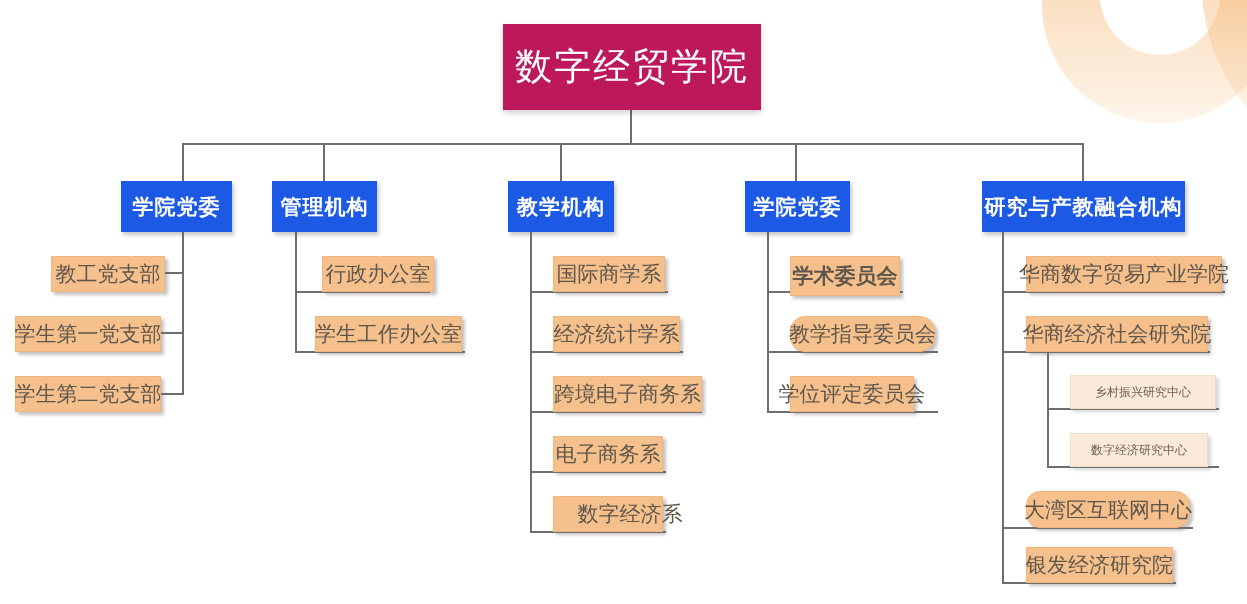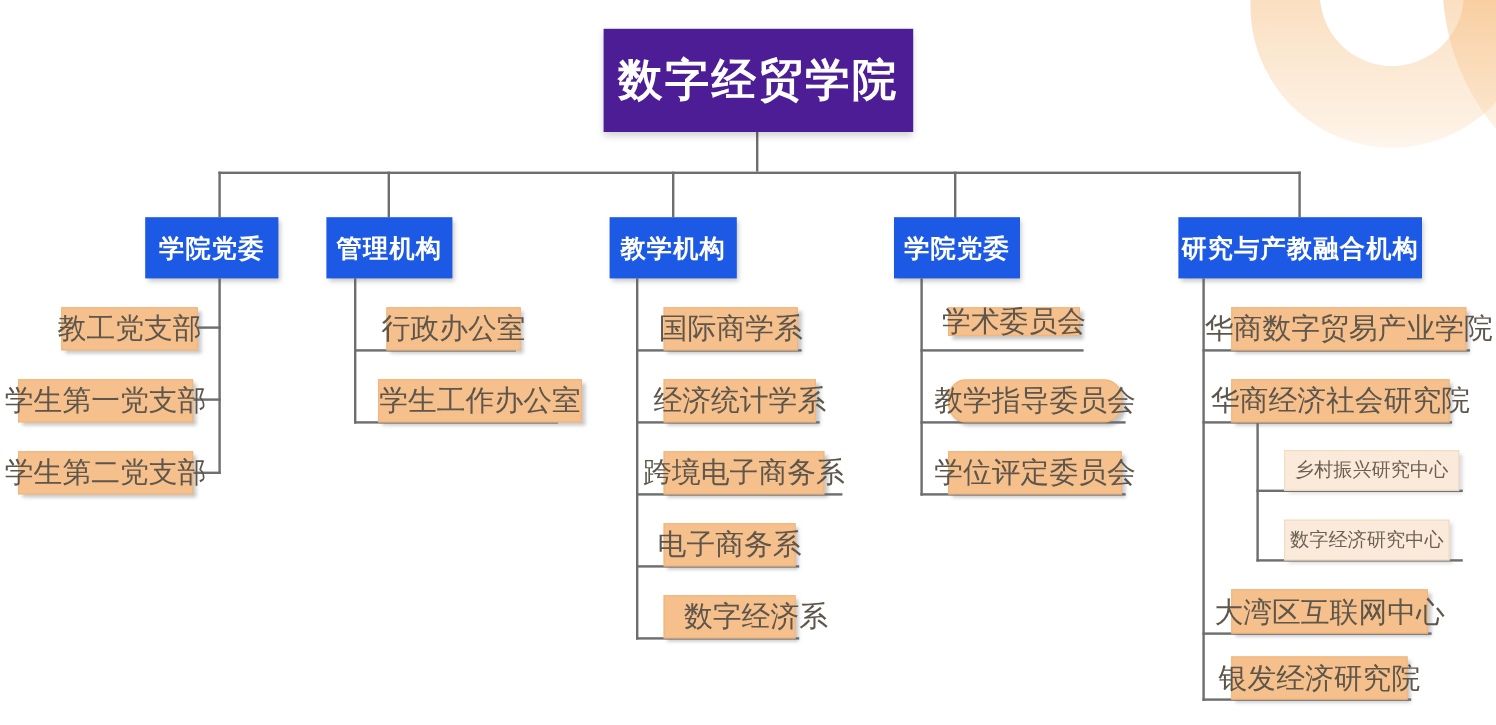--- a/index.html
+++ b/index.html
@@ -8,33 +8,33 @@
     font-family:"Liberation Sans","DejaVu Sans",sans-serif;
   }
   .line{position:absolute;background:#6e6e6e;z-index:1;}
   .hline{height:2px;}
   .vline{width:2px;}
   .node{
     position:absolute;z-index:2;display:flex;align-items:center;justify-content:center;
     box-sizing:border-box;white-space:nowrap;
   }
   .node-root{
-    background:#4c1d95;color:#ffffff;font-size:37px;font-weight:bold;letter-spacing:2px;
+    background:#be185d;color:#ffffff;font-size:37px;font-weight:normal;letter-spacing:2px;
     box-shadow:0 3px 6px rgba(0,0,0,0.18);
   }
   .node-blue{
     background:#1c59e4;color:#ffffff;font-size:21px;font-weight:bold;letter-spacing:1px;
     box-shadow:2px 3px 4px rgba(90,90,90,0.35);
   }
   .node-orange{
-    background:#f6c08d;border:1px solid #f2b67d;color:#5e564b;font-size:24px;
+    background:#f6c08d;border:1px solid #f2b67d;color:#5e564b;font-size:21px;
     box-shadow:3px 3px 3px rgba(110,110,110,0.40);
   }
   .node-light{
-    background:#fbead9;border:1px solid #f1dcc5;color:#6b6156;font-size:16px;
+    background:#fbead9;border:1px solid #f1dcc5;color:#6b6156;font-size:12px;
     box-shadow:3px 3px 3px rgba(130,130,130,0.30);
   }
   .deco{position:absolute;top:0;left:1020px;width:227px;height:230px;z-index:0;pointer-events:none;}
 </style>
 </head>
 <body>
 
 <div id="stage">
 
   <svg class="deco" viewBox="0 0 227 230" xmlns="http://www.w3.org/2000/svg">
@@ -96,32 +96,32 @@
   <div class="node node-blue" style="left:272px;top:181px;width:105px;height:51px;">管理机构</div>
   <div class="node node-blue" style="left:508px;top:181px;width:106px;height:51px;">教学机构</div>
   <div class="node node-blue" style="left:745px;top:181px;width:105px;height:51px;">学院党委</div>
   <div class="node node-blue" style="left:982px;top:181px;width:203px;height:51px;">研究与产教融合机构</div>
 
   <div class="node node-orange" style="left:51px;top:256px;width:114px;height:36px;">教工党支部</div>
   <div class="node node-orange" style="left:15px;top:316px;width:146px;height:36px;">学生第一党支部</div>
   <div class="node node-orange" style="left:15px;top:376px;width:146px;height:36px;">学生第二党支部</div>
 
   <div class="node node-orange" style="left:322px;top:256px;width:112px;height:36px;">行政办公室</div>
-  <div class="node node-orange" style="left:315px;top:316px;width:170px;height:36px;">学生工作办公室</div>
+  <div class="node node-orange" style="left:315px;top:316px;width:147px;height:36px;">学生工作办公室</div>
 
   <div class="node node-orange" style="left:553px;top:256px;width:112px;height:36px;">国际商学系</div>
   <div class="node node-orange" style="left:553px;top:316px;width:127px;height:36px;">经济统计学系</div>
-  <div class="node node-orange" style="left:553px;top:376px;width:134px;height:36px;">跨境电子商务系</div>
+  <div class="node node-orange" style="left:553px;top:376px;width:149px;height:36px;">跨境电子商务系</div>
   <div class="node node-orange" style="left:553px;top:436px;width:110px;height:36px;">电子商务系</div>
   <div class="node node-orange" style="left:553px;top:496px;width:110px;height:36px;padding-left:44px;">数字经济系</div>
 
-  <div class="node node-orange" style="left:790px;top:256px;width:110px;height:24px;">学术委员会</div>
+  <div class="node node-orange" style="left:790px;top:256px;width:110px;height:40px;font-weight:bold;">学术委员会</div>
   <div class="node node-orange" style="left:790px;top:316px;width:145px;height:36px;border-radius:15px;">教学指导委员会</div>
-  <div class="node node-orange" style="left:790px;top:376px;width:145px;height:36px;">学位评定委员会</div>
+  <div class="node node-orange" style="left:790px;top:376px;width:124px;height:36px;">学位评定委员会</div>
 
   <div class="node node-orange" style="left:1026px;top:256px;width:196px;height:36px;">华商数字贸易产业学院</div>
   <div class="node node-orange" style="left:1026px;top:316px;width:182px;height:36px;">华商经济社会研究院</div>
   <div class="node node-light" style="left:1070px;top:375px;width:146px;height:34px;">乡村振兴研究中心</div>
   <div class="node node-light" style="left:1070px;top:433px;width:138px;height:34px;">数字经济研究中心</div>
-  <div class="node node-orange" style="left:1026px;top:491px;width:164px;height:37px;">大湾区互联网中心</div>
+  <div class="node node-orange" style="left:1026px;top:491px;width:164px;height:37px;border-radius:14px;">大湾区互联网中心</div>
   <div class="node node-orange" style="left:1026px;top:547px;width:147px;height:36px;">银发经济研究院</div>
 
 </div>
 
 </body></html>

